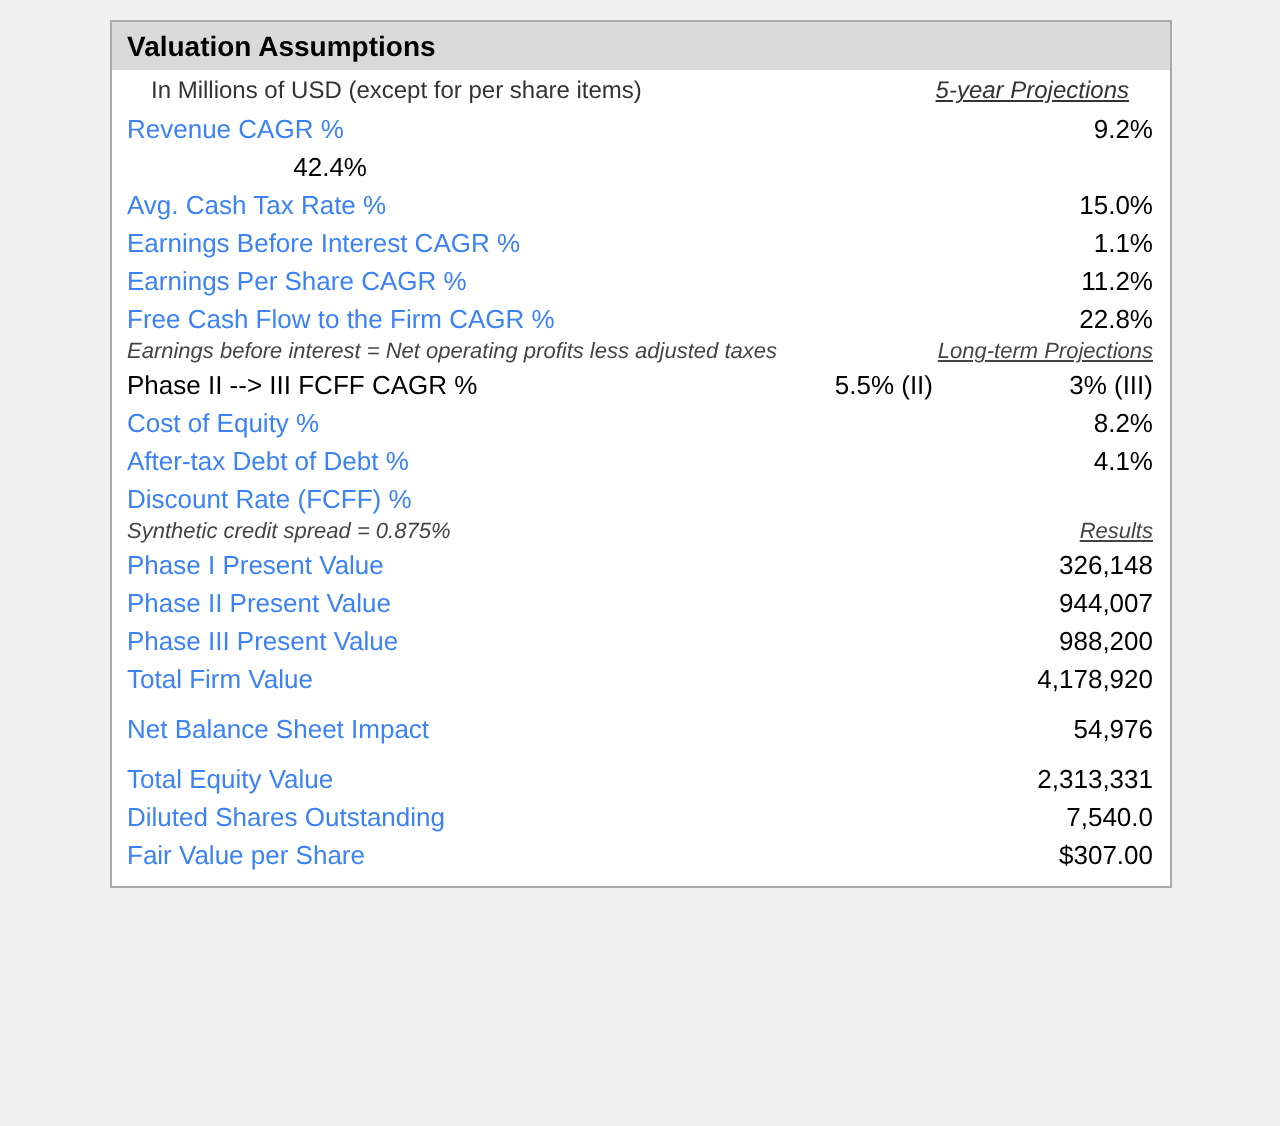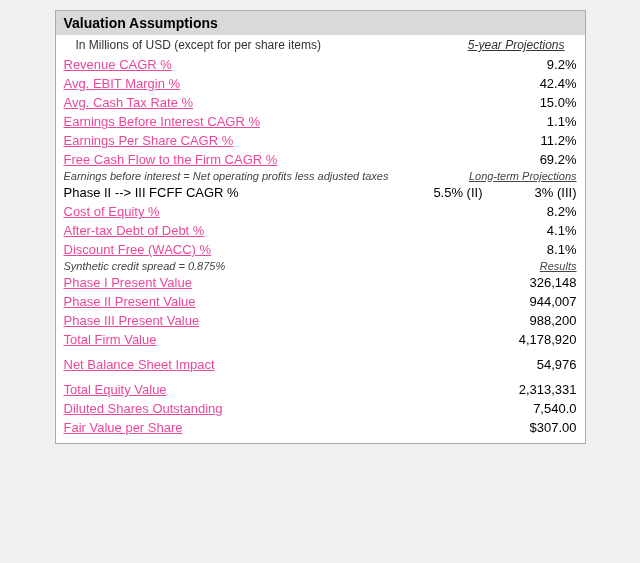--- a/index.html
+++ b/index.html
@@ -34,22 +34,21 @@
       color: #333;
     }
     .data-row {
       display: flex;
       justify-content: space-between;
       padding: 2px 8px;
       border-bottom: none;
     }
     .data-row .label {
       flex: 1;
-      color: #ec4899;
-      text-decoration: underline;
+      color: #3b82f6;
     }
     .data-row .value {
       text-align: right;
       min-width: 120px;
     }
     .note-row {
       padding: 1px 8px;
       font-size: 11px;
       color: #444;
       font-style: italic;
@@ -78,62 +77,60 @@
   <div class="sub-header">
     <span>In Millions of USD (except for per share items)</span>
     <span style="float:right; text-decoration:underline; font-style:italic;">5-year Projections</span>
   </div>
 
   <div class="data-row">
     <span class="label">Revenue CAGR %</span>
     <span class="value">9.2%</span>
   </div>
   <div class="data-row">
-    <span class="label">Avg. EBIT Margin %</span>
     <span class="value">42.4%</span>
   </div>
   <div class="data-row">
     <span class="label">Avg. Cash Tax Rate %</span>
     <span class="value">15.0%</span>
   </div>
   <div class="data-row">
     <span class="label">Earnings Before Interest CAGR %</span>
     <span class="value">1.1%</span>
   </div>
   <div class="data-row">
     <span class="label">Earnings Per Share CAGR %</span>
     <span class="value">11.2%</span>
   </div>
   <div class="data-row">
     <span class="label">Free Cash Flow to the Firm CAGR %</span>
-    <span class="value">69.2%</span>
+    <span class="value">22.8%</span>
   </div>
 
   <div class="note-row">
     <span>Earnings before interest = Net operating profits less adjusted taxes</span>
     <span style="float:right; text-decoration:underline; font-style:italic;">Long-term Projections</span>
   </div>
 
   <div class="phase-row">
     <span class="label">Phase II --&gt; III FCFF CAGR %</span>
-    <span style="margin-right:34px;">5.5% (II)</span>
+    <span style="margin-right:50px;">5.5% (II)</span>
     <span style="min-width:60px; text-align:right;">3% (III)</span>
   </div>
 
   <div class="data-row">
     <span class="label">Cost of Equity %</span>
     <span class="value">8.2%</span>
   </div>
   <div class="data-row">
     <span class="label">After-tax Debt of Debt %</span>
     <span class="value">4.1%</span>
   </div>
   <div class="data-row">
-    <span class="label">Discount Free (WACC) %</span>
-    <span class="value">8.1%</span>
+    <span class="label">Discount Rate (FCFF) %</span>
   </div>
 
   <div class="note-row">
     <span>Synthetic credit spread = 0.875%</span>
     <span style="float:right; text-decoration:underline; font-style:italic;">Results</span>
   </div>
 
   <div class="data-row">
     <span class="label">Phase I Present Value</span>
     <span class="value">326,148</span>

